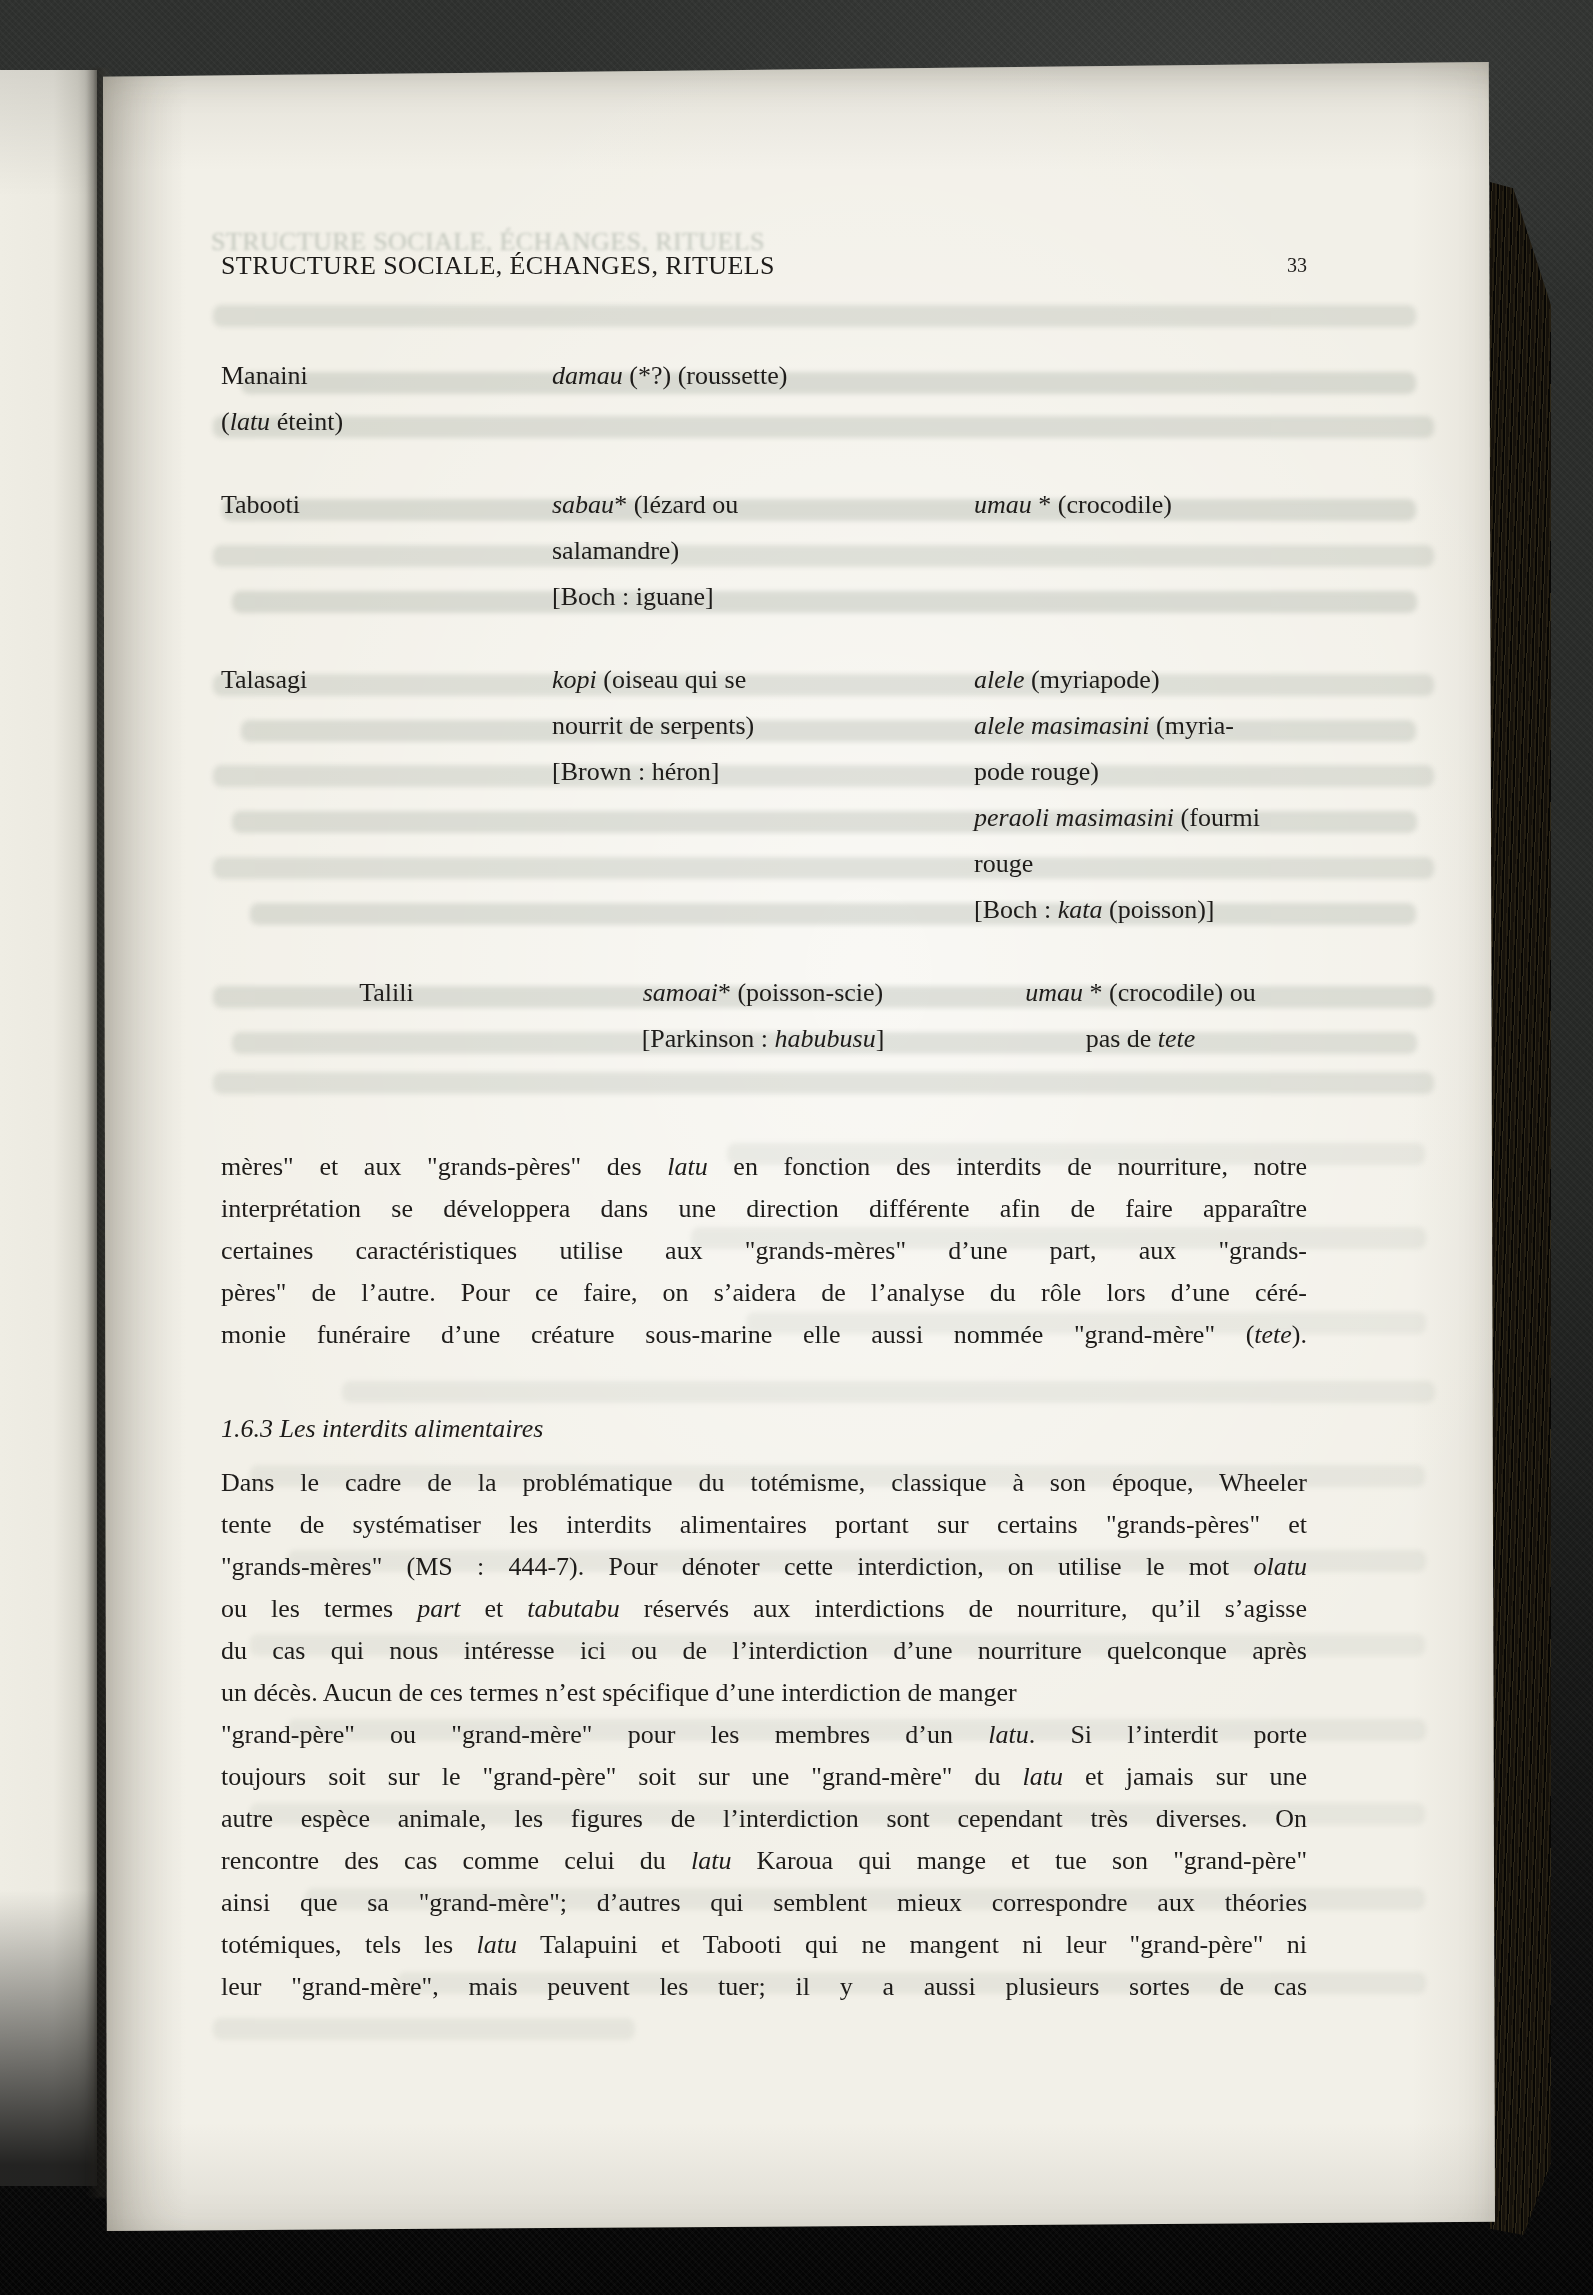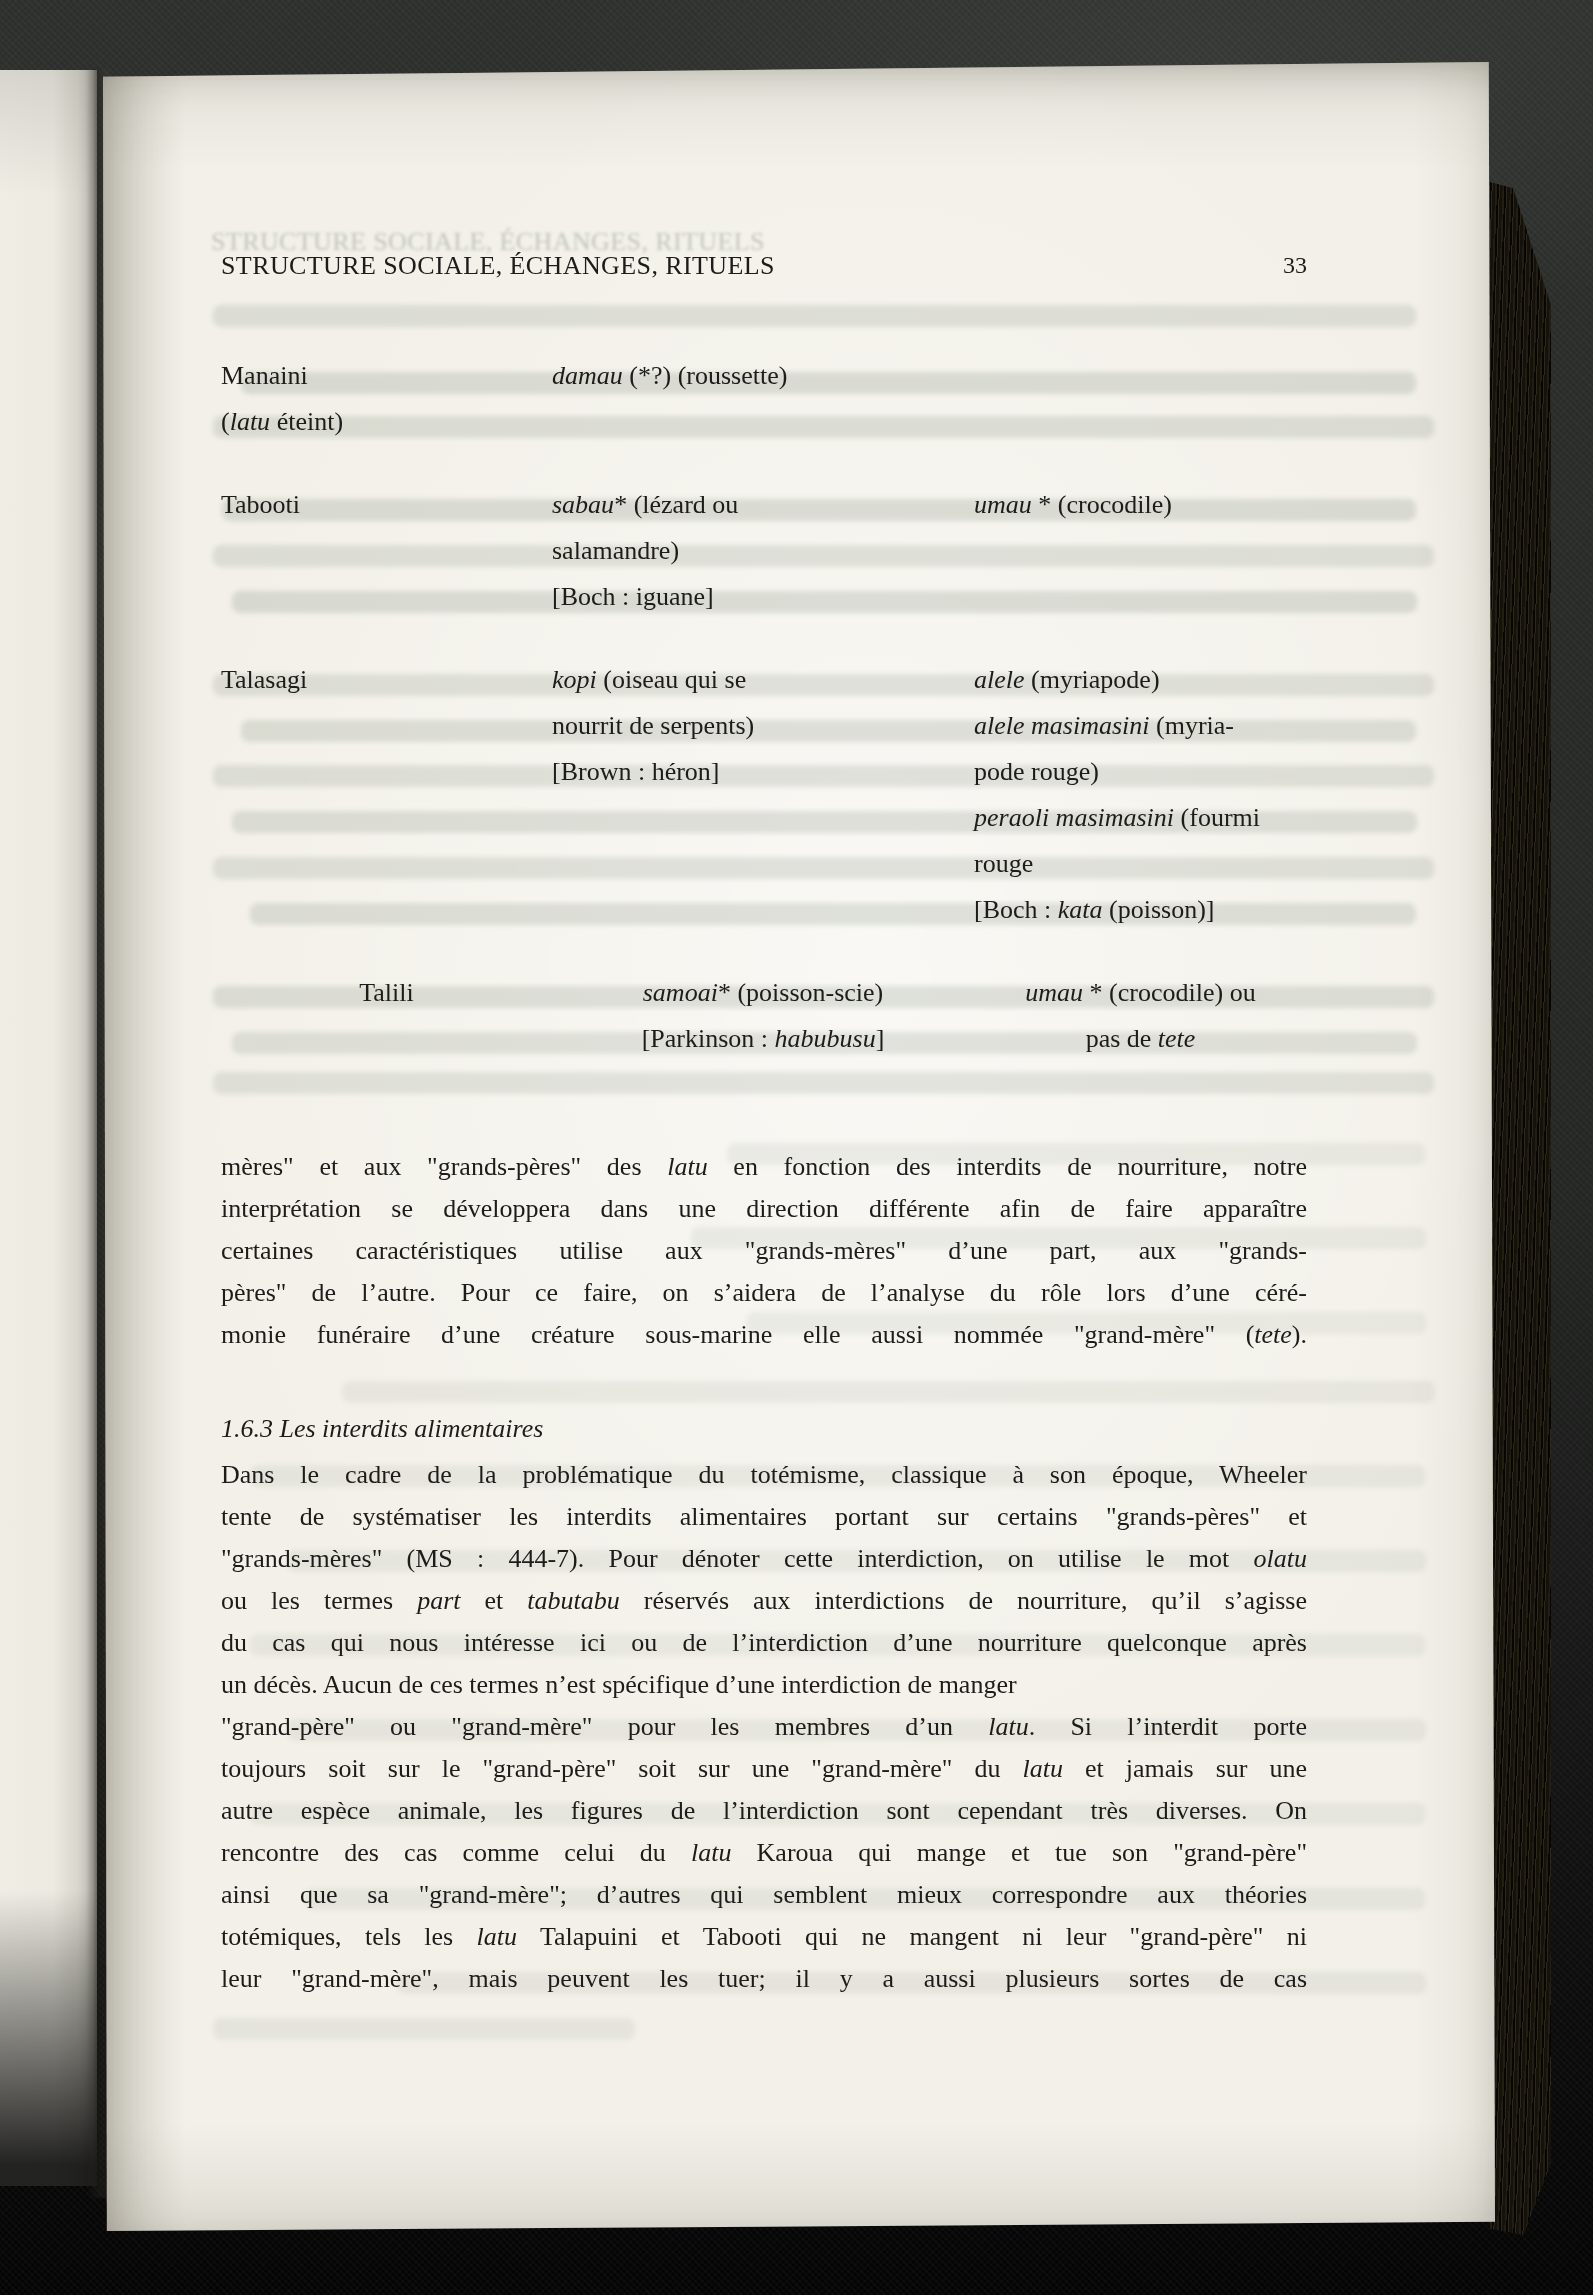--- a/index.html
+++ b/index.html
@@ -40,36 +40,36 @@
       linear-gradient(180deg, rgba(110,104,90,0.12) 0%, rgba(110,104,90,0) 5%, rgba(110,104,90,0) 95%, rgba(110,104,90,0.15) 100%);
     box-shadow:inset 42px 0 64px -35px rgba(60,55,40,0.35), inset 0 31px 46px -27.5px rgba(60,55,40,0.25),
                inset -24px 0 46px -32px rgba(60,55,40,0.18);
     clip-path:polygon(0 14.7px,99.55% 0,100% calc(100% - 9.2px),0.28% 100%);
     color:#1e1c1a;}
 
   .content{position:relative;padding:0 0 0 118px;width:1086px;}
 
   .page-header{display:flex;justify-content:space-between;align-items:center;
     margin-top:184px;height:39px;line-height:39px;font-size:26px;letter-spacing:0.4px;}
-  .page-number{font-size:24px;letter-spacing:0;}
+  .page-number{font-size:20px;letter-spacing:0;}
 
   
   .totem-table{margin-top:68px;font-size:26px;}
   .t-row{display:flex;margin-bottom:37px;}
   .t-row:last-child{margin-bottom:0;text-align:center;}
   .t-cell{flex:0 0 auto;}
   .t-cell.c-latu{width:331px;}
   .t-cell.c-gf{width:422px;}
   .t-cell.c-gm{width:333px;}
   .cline{height:46px;line-height:46px;white-space:nowrap;}
 
   
   .para{font-size:26px;}
   .para-1{margin-top:84px;}
-  .para-2{margin-top:4px;}
+  .para-2{margin-top:12px;}
   .tline{height:42px;line-height:42px;text-align:justify;text-align-last:justify;}
   .tline.noj{text-align-last:left;}
 
   .section-heading{margin-top:52px;height:42px;line-height:42px;font-size:26px;font-style:italic;}
 
   
   .ghost-layer{position:absolute;inset:0;pointer-events:none;}
   .ghost-bar{position:absolute;height:22px;border-radius:8.3px;background:#8d978a;filter:blur(2.8px);}
   .ghost-title{position:absolute;left:108px;top:165px;font-size:26px;letter-spacing:0.4px;
     color:#9aa498;opacity:0.55;filter:blur(1.5px);}

